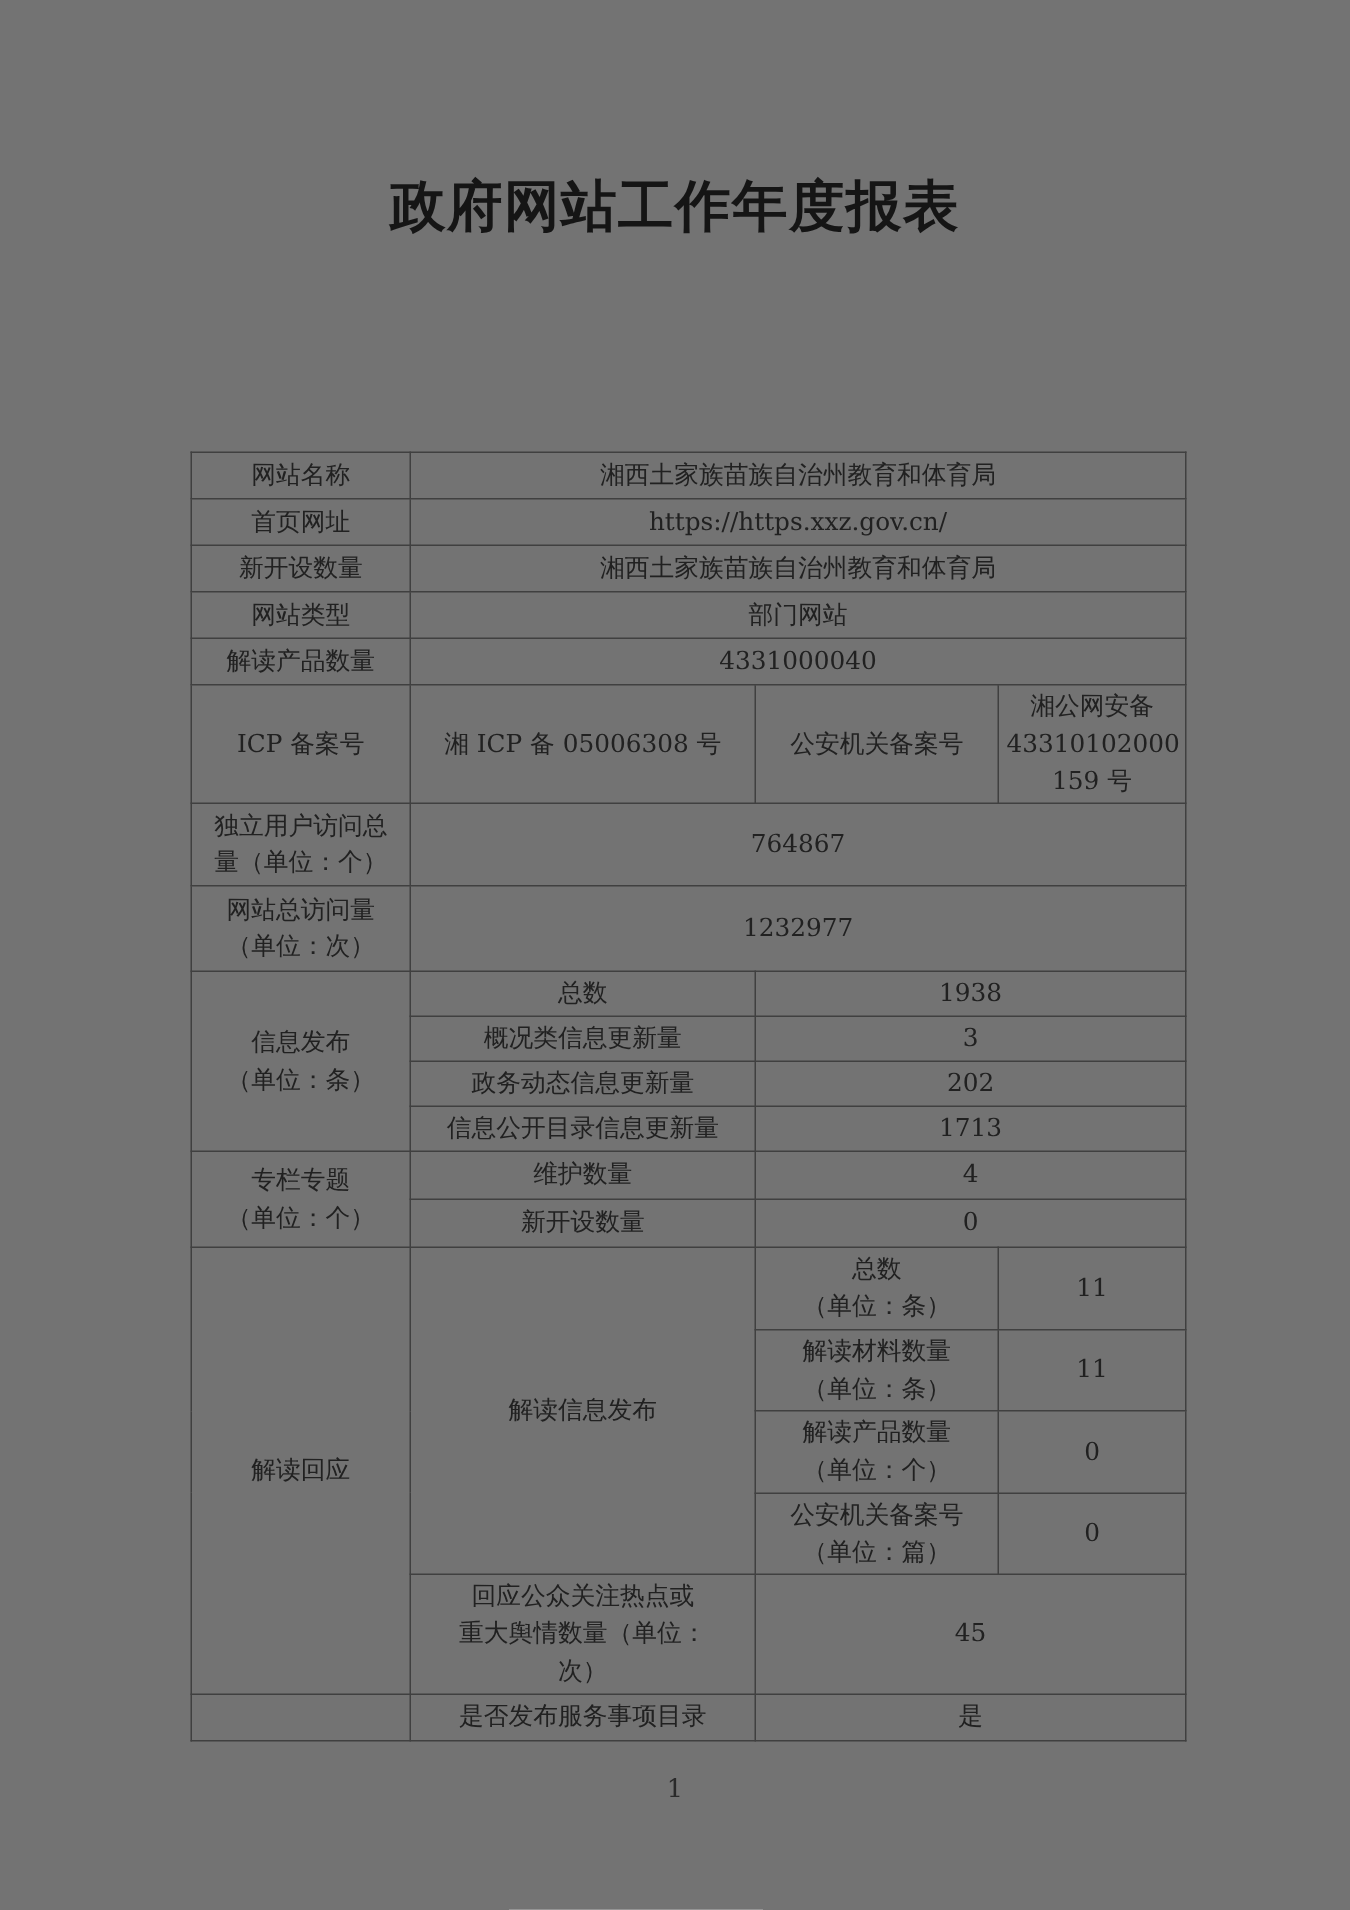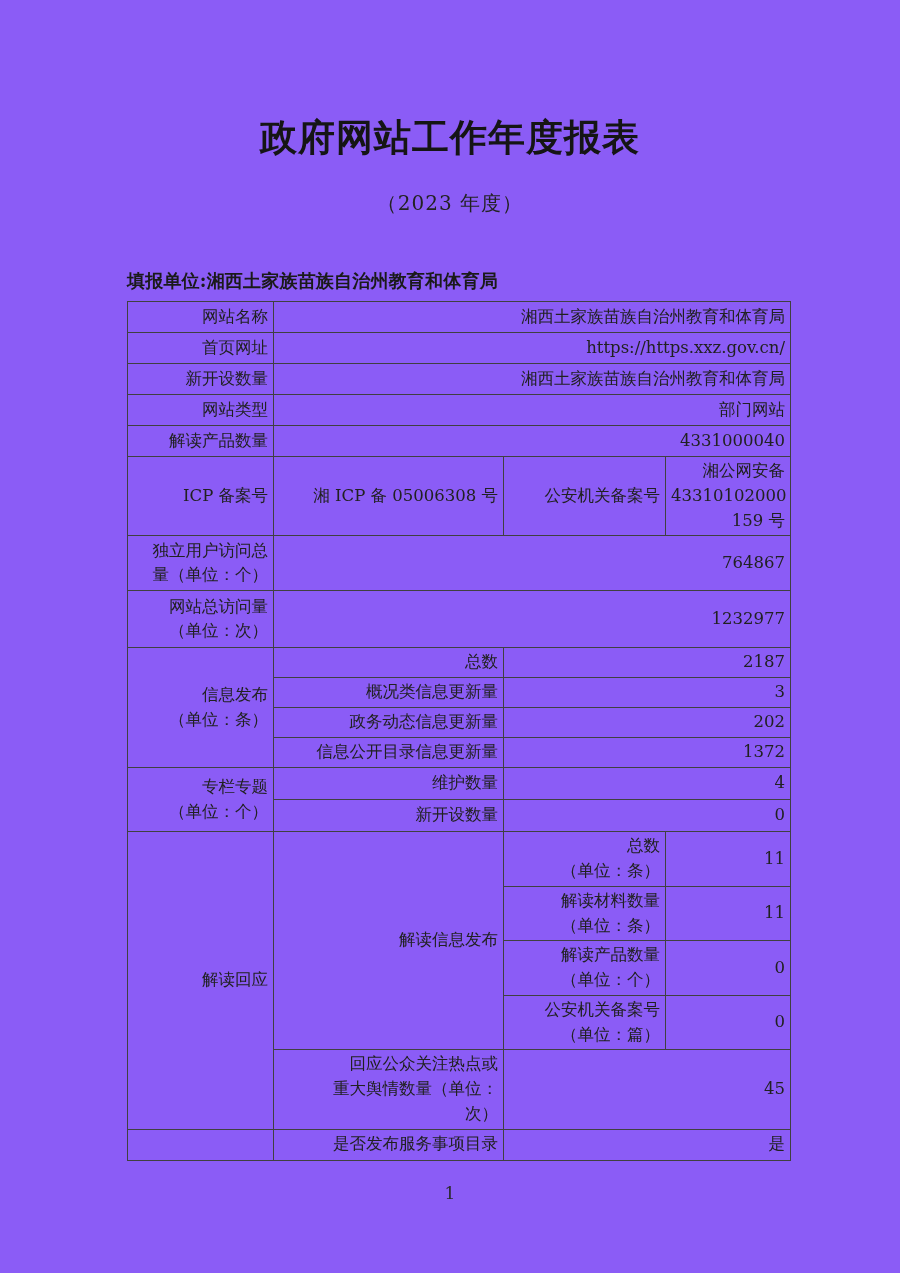--- a/index.html
+++ b/index.html
@@ -2,21 +2,21 @@
 <html><head>
 <meta charset="utf-8">
 <style>
   html, body { margin: 0; padding: 0; }
   body {
     width: 900px; height: 1273px;
     background: #ffffff;
     font-family: "DejaVu Serif", "Liberation Serif", serif;
     color: #212121;
   }
-  .page { position: relative; width: 900px; height: 1273px; background: #8b5cf6; overflow: hidden; }
+  .page { position: relative; width: 900px; height: 1273px; background: #737373; overflow: hidden; }
 
   .title {
     position: absolute; top: 116px; left: 0; width: 900px;
     text-align: center;
     font-family: "Liberation Sans", "DejaVu Sans", sans-serif;
     font-size: 37px; font-weight: 700; color: #151515;
     letter-spacing: 1px; line-height: 1.2;
   }
   .subtitle {
     position: absolute; top: 190px; left: 0; width: 900px;
@@ -29,21 +29,21 @@
     letter-spacing: 0.2px;
   }
 
   table.report {
     position: absolute; top: 301px; left: 127px;
     width: 663px;
     border-collapse: collapse; table-layout: fixed;
   }
   table.report td {
     border: 1.6px solid #404040;
-    text-align: right; vertical-align: middle;
+    text-align: center; vertical-align: middle;
     font-size: 16.5px; line-height: 1.5;
     padding: 2px 5px;
     white-space: pre-line;
     color: #212121;
     overflow: hidden;
   }
   tr.h31 { height: 31px; }
   tr.h79 { height: 79px; }
   tr.h55 { height: 55px; margin-top: 40px; }
   tr.h57 { height: 57px; margin-top: 26px; }
@@ -55,22 +55,20 @@
     position: absolute; top: 1183px; left: 0; width: 900px;
     text-align: center; font-size: 17px; color: #2a2a2a;
   }
 </style>
 </head>
 <body>
 
 <div class="page">
 
   <div class="title">政府网站工作年度报表</div>
-  <div class="subtitle">（2023 年度）</div>
-  <div class="unit">填报单位:湘西土家族苗族自治州教育和体育局</div>
 
   <table class="report">
     <colgroup>
       <col style="width:146px">
       <col style="width:230px">
       <col style="width:162px">
       <col style="width:125px">
     </colgroup>
     <tbody>
       <tr class="h31">
@@ -108,33 +106,33 @@
       </tr>
       <tr class="h57">
         <td>网站总访问量
 （单位：次）</td>
         <td colspan="3">1232977</td>
       </tr>
       <tr class="h30">
         <td rowspan="4">信息发布
 （单位：条）</td>
         <td>总数</td>
-        <td colspan="2">2187</td>
+        <td colspan="2">1938</td>
       </tr>
       <tr class="h30">
         <td>概况类信息更新量</td>
         <td colspan="2">3</td>
       </tr>
       <tr class="h30">
         <td>政务动态信息更新量</td>
         <td colspan="2">202</td>
       </tr>
       <tr class="h30">
         <td>信息公开目录信息更新量</td>
-        <td colspan="2">1372</td>
+        <td colspan="2">1713</td>
       </tr>
       <tr class="h32">
         <td rowspan="2">专栏专题
 （单位：个）</td>
         <td>维护数量</td>
         <td colspan="2">4</td>
       </tr>
       <tr class="h32">
         <td>新开设数量</td>
         <td colspan="2">0</td>

